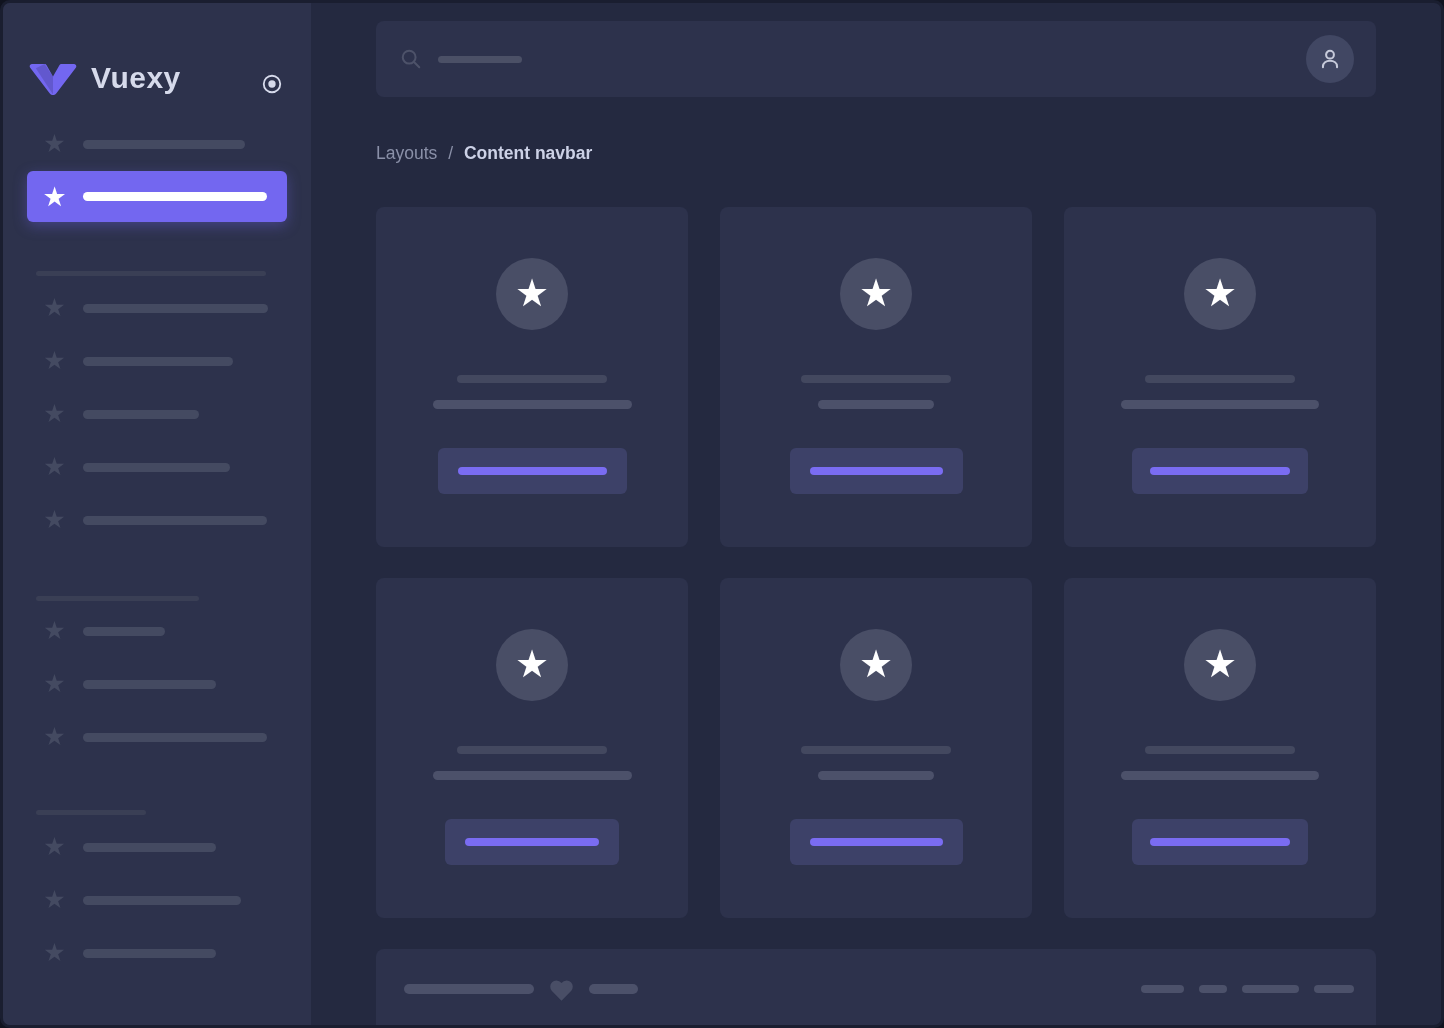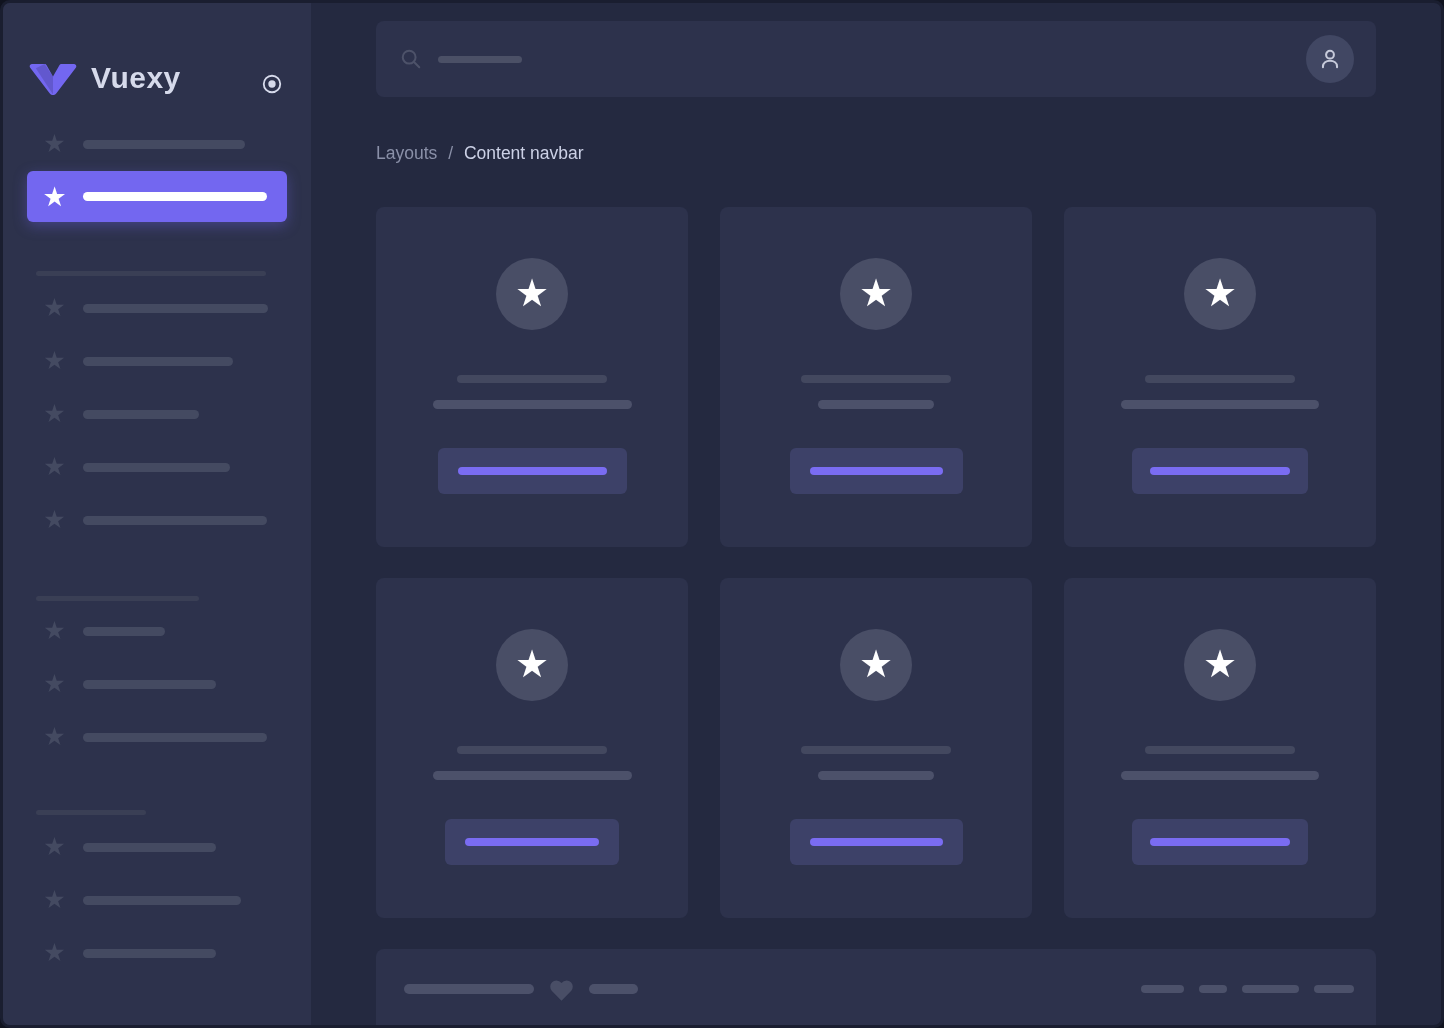--- a/index.html
+++ b/index.html
@@ -81,21 +81,21 @@
     width:48px; height:48px; border-radius:50%;
     background:var(--avatar-bg,#414763);
     display:flex; align-items:center; justify-content:center;
     cursor:pointer;
   }
   .avatar svg { width:26px; height:26px; color:var(--icon-light,#c6cada); }
 
   .breadcrumb { margin-top:46px; height:21px; font-size:17.5px; line-height:21px; }
   .breadcrumb .muted { color:var(--text-muted,#8a90a8); }
   .breadcrumb .sep { color:var(--text-muted,#8a90a8); margin:0 6px; }
-  .breadcrumb .current { color:var(--text-current,#ccd1e6); font-weight:400; }
+  .breadcrumb .current { color:var(--text-current,#ccd1e6); font-weight:700; }
 
   .grid {
     margin-top:43px;
     display:grid;
     grid-template-columns:repeat(3,1fr);
     column-gap:32px; row-gap:31px;
   }
   .card {
     height:340px; border-radius:8px;
     background:var(--bg-panel,#2d324c);

